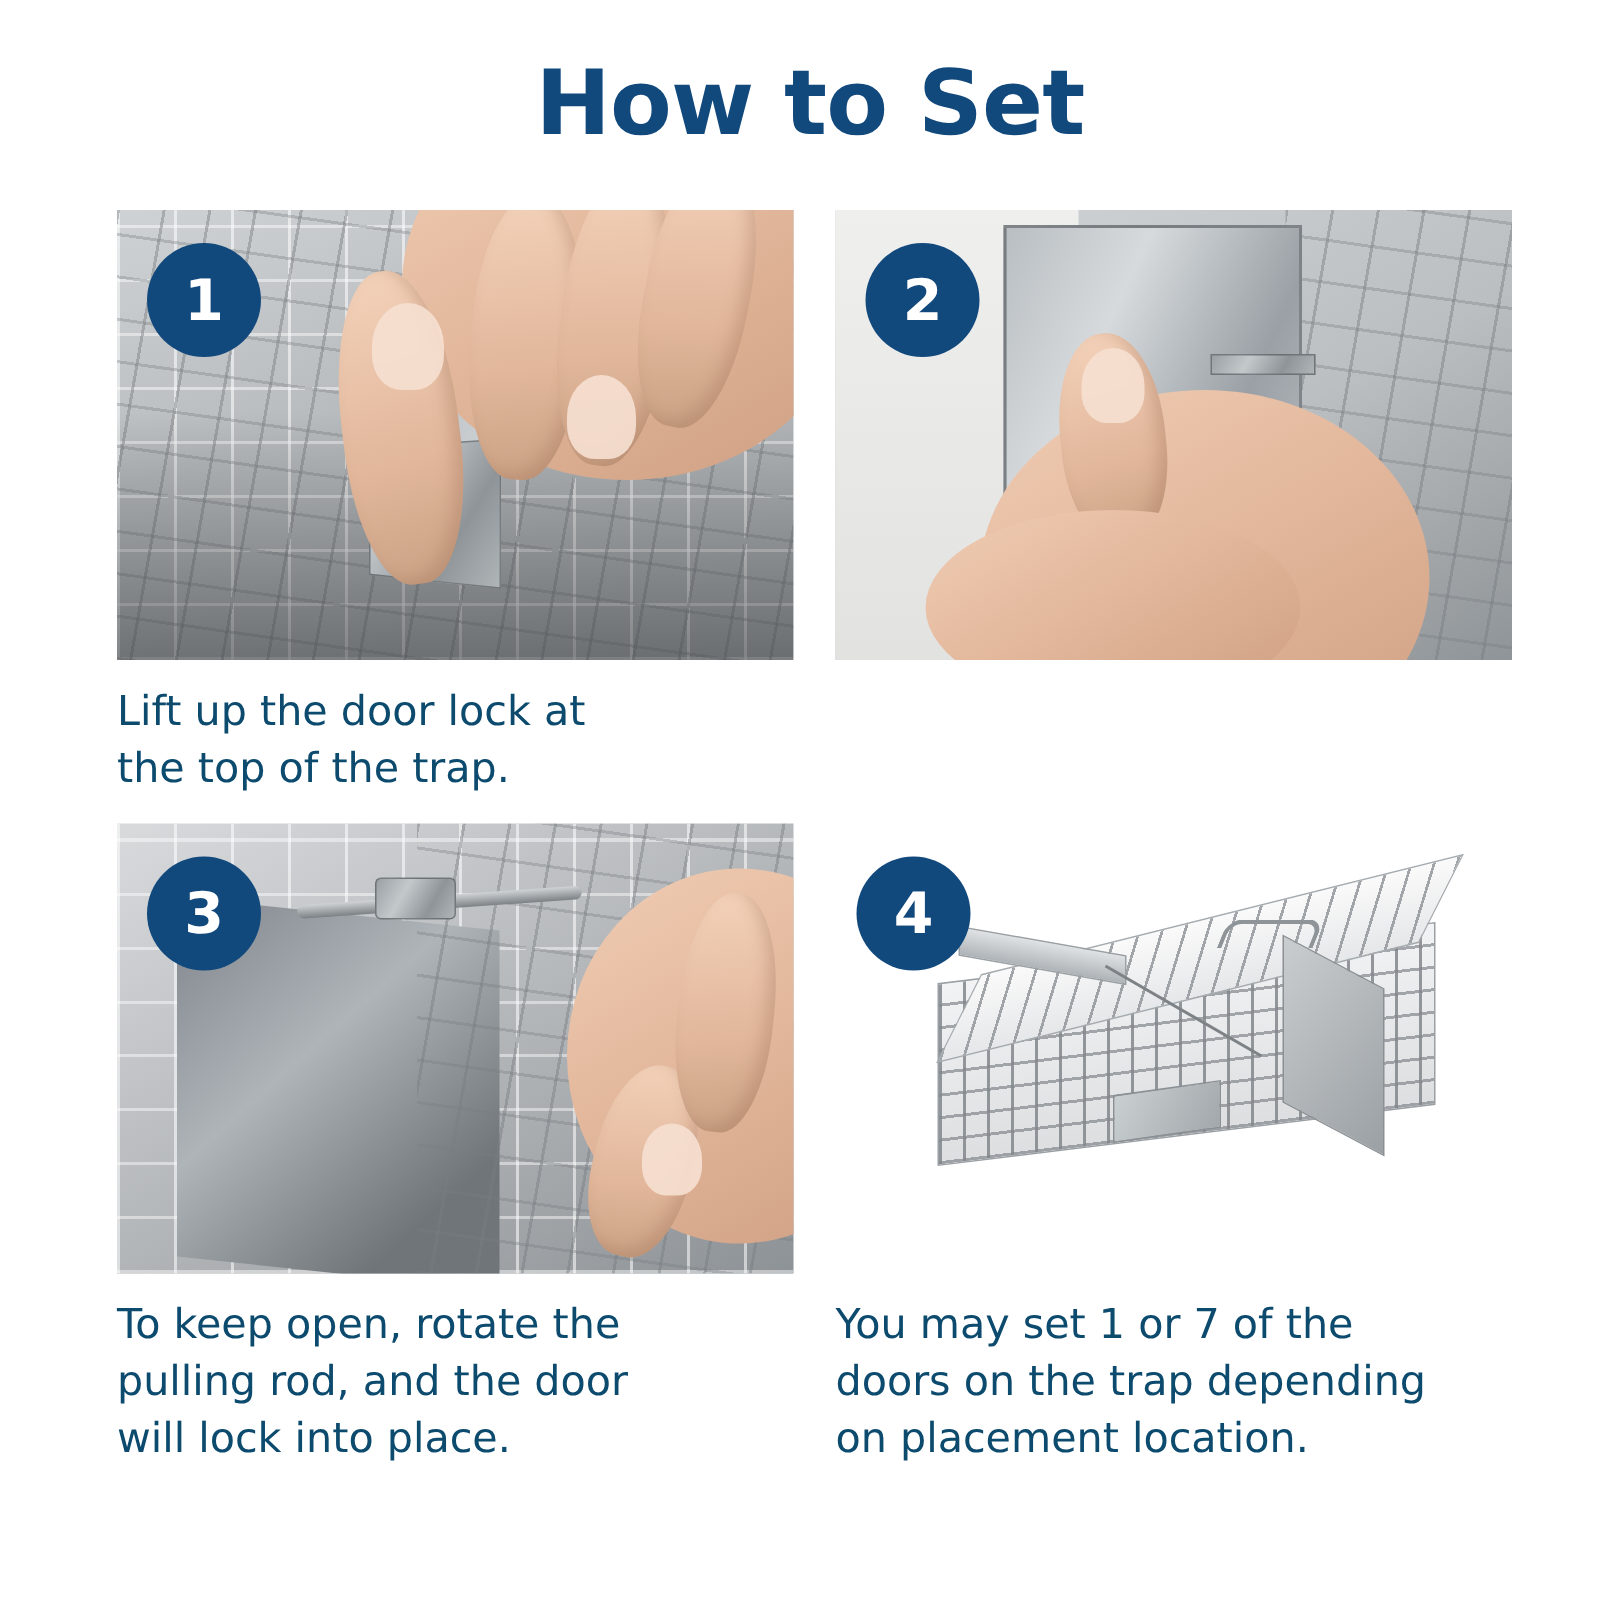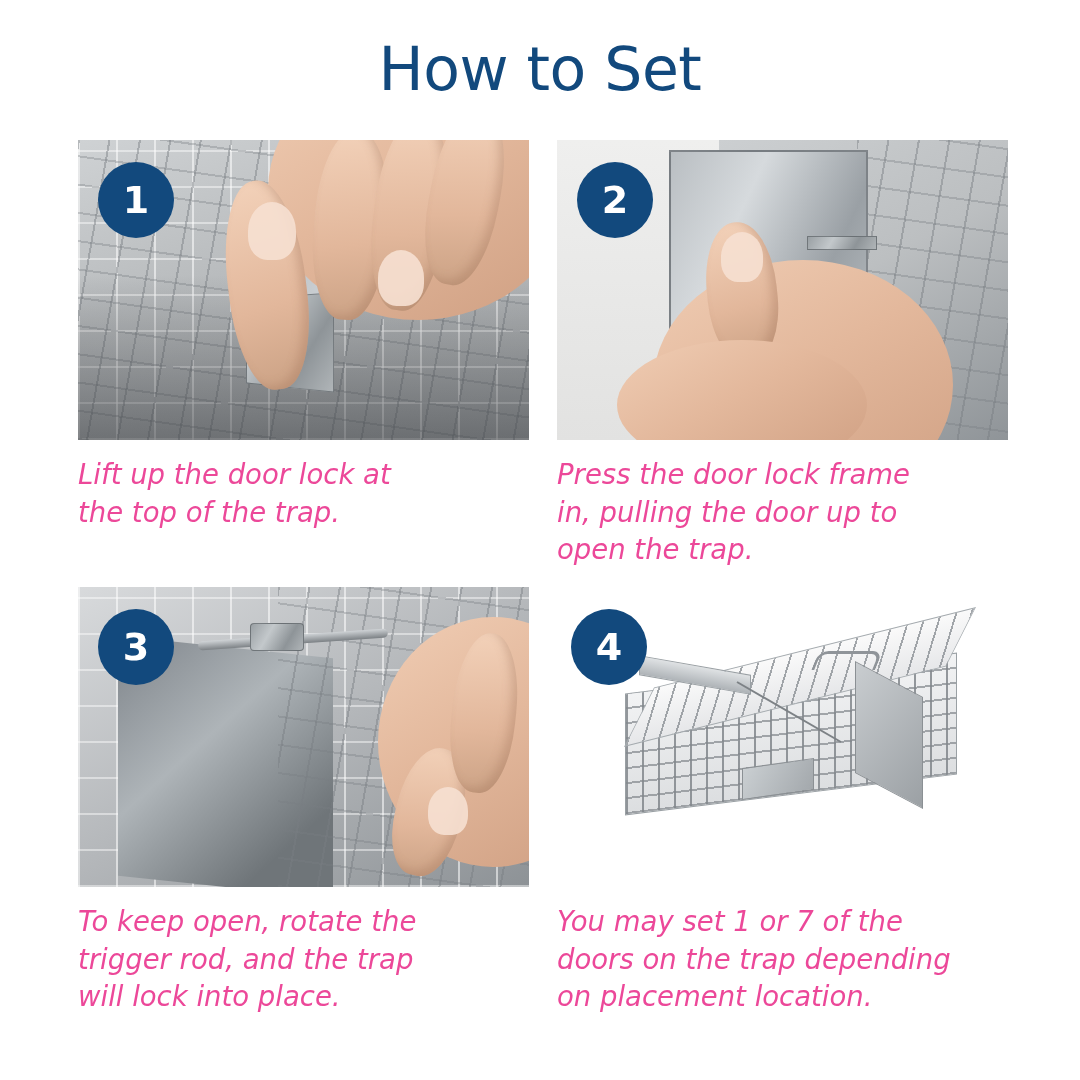--- a/index.html
+++ b/index.html
@@ -15,21 +15,21 @@
   }
   .page {
     position: relative;
     width: 1080px;
     height: 1080px;
     box-sizing: border-box;
   }
   .title {
     text-align: center;
     font-size: 60px;
-    font-weight: normal;
+    font-weight: bold;
     color: #12497d;
     letter-spacing: -0.5px;
     padding-top: 34px;
     margin: 0;
     font-family: "DejaVu Sans", sans-serif;
   }
   .grid {
     position: absolute;
     top: 140px;
     left: 78px;
@@ -69,25 +69,24 @@
     z-index: 5;
     font-family: "DejaVu Sans", sans-serif;
   }
   .badge.outside {
     left: 14px;
     top: 22px;
   }
   .caption {
     font-size: 27.5px;
     line-height: 1.37;
-    color: #ec4899;
+    color: #0c4a6e;
     margin-top: 16px;
     font-family: "DejaVu Sans", sans-serif;
     white-space: pre-line;
-    font-style: italic;
   }
   
   .p1 {
     background: linear-gradient(160deg, #cfd2d4 0%, #b9bcbe 40%, #a9acae 100%);
   }
   .mesh {
     position: absolute;
     inset: 0;
     background-image:
       repeating-linear-gradient(90deg, rgba(255,255,255,0.55) 0 2px, rgba(0,0,0,0) 2px 38px),
@@ -261,42 +260,39 @@
         <div class="p2-door"></div>
         <div class="metal-plate" style="left:250px; top:96px; width:68px; height:12px;"></div>
         <div class="metal-plate" style="left:292px; top:150px; width:16px; height:140px; transform:skewY(-6deg);"></div>
 
         <div class="hand" style="left:96px; top:120px; width:300px; height:250px;"></div>
         <div class="finger" style="left:150px; top:82px; width:70px; height:140px; transform:rotate(-6deg);"></div>
         <div class="nail" style="left:164px; top:92px; width:42px; height:50px;"></div>
         <div class="hand" style="left:60px; top:200px; width:250px; height:130px;"></div>
         <div class="badge">2</div>
       </div>
-      <div class="caption">Press the door lock frame
-in, pulling the door up to
-open the trap.</div>
     </div>
 
     <div class="cell">
       <div class="photo-wrap p3">
         <div class="mesh"></div>
         <div class="p3-panel"></div>
         <div class="mesh2" style="left:200px; width:251px;"></div>
         <div class="rod" style="left:120px; top:48px; width:190px; transform:rotate(-4deg);"></div>
         <div class="metal-plate" style="left:172px; top:36px; width:52px; height:26px; border-radius:4px;"></div>
         <div class="rod" style="left:318px; top:176px; width:70px; transform:rotate(38deg);"></div>
 
         <div class="hand" style="left:300px; top:30px; width:230px; height:250px;"></div>
         <div class="finger" style="left:318px; top:160px; width:66px; height:130px; transform:rotate(14deg);"></div>
         <div class="nail" style="left:350px; top:200px; width:40px; height:48px;"></div>
         <div class="finger" style="left:374px; top:46px; width:64px; height:160px; transform:rotate(6deg);"></div>
         <div class="badge">3</div>
       </div>
       <div class="caption">To keep open, rotate the
-trigger rod, and the trap
+pulling rod, and the door
 will lock into place.</div>
     </div>
 
     <div class="cell">
       <div class="photo-wrap plain">
         <div class="trap">
           <div class="trap-body"></div>
           <div class="trap-top"></div>
           <div class="trap-ramp"></div>
           <div class="trap-plate"></div>

